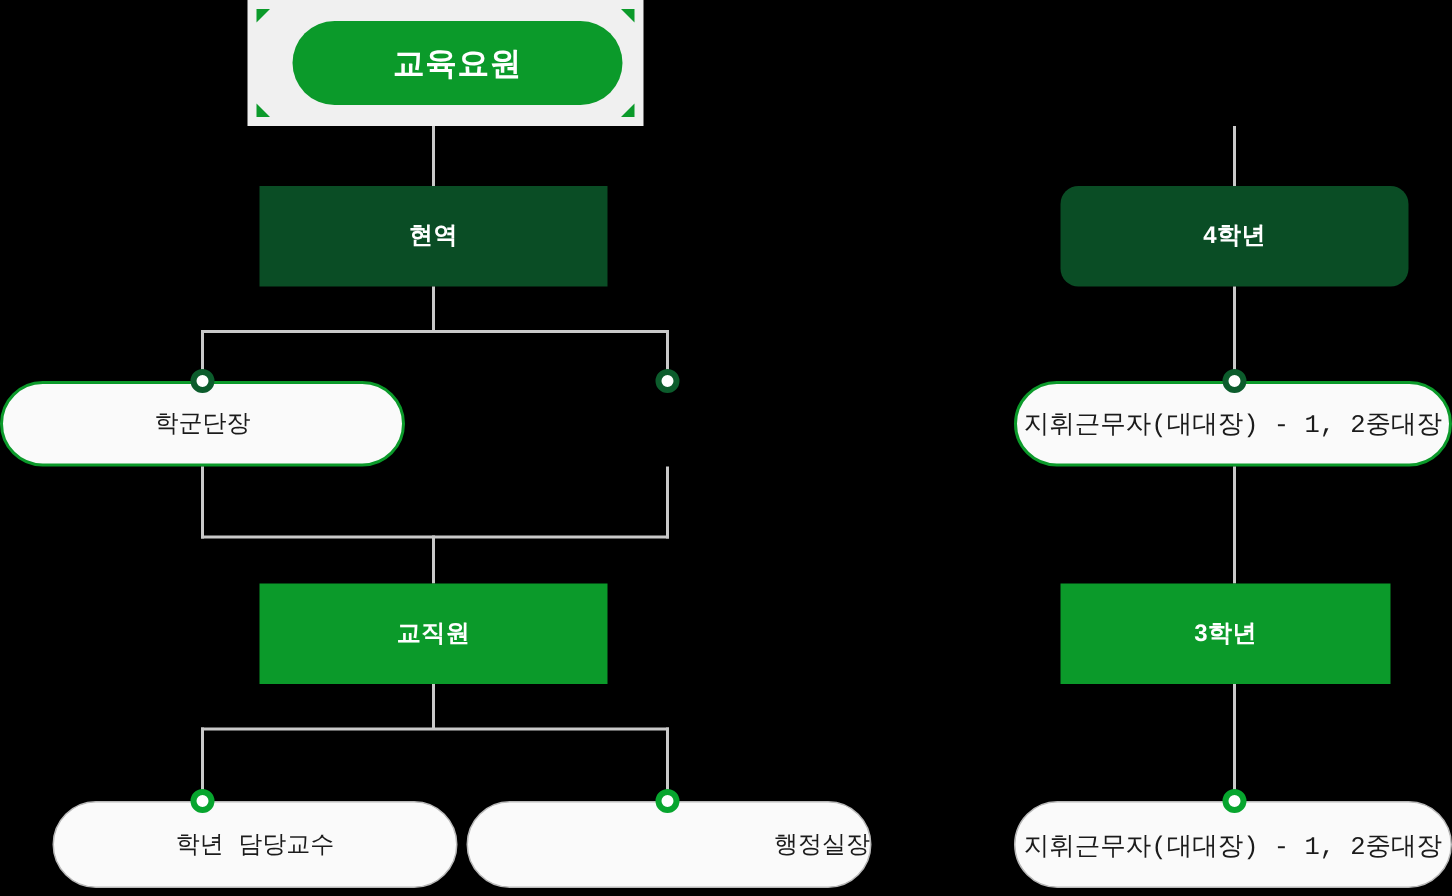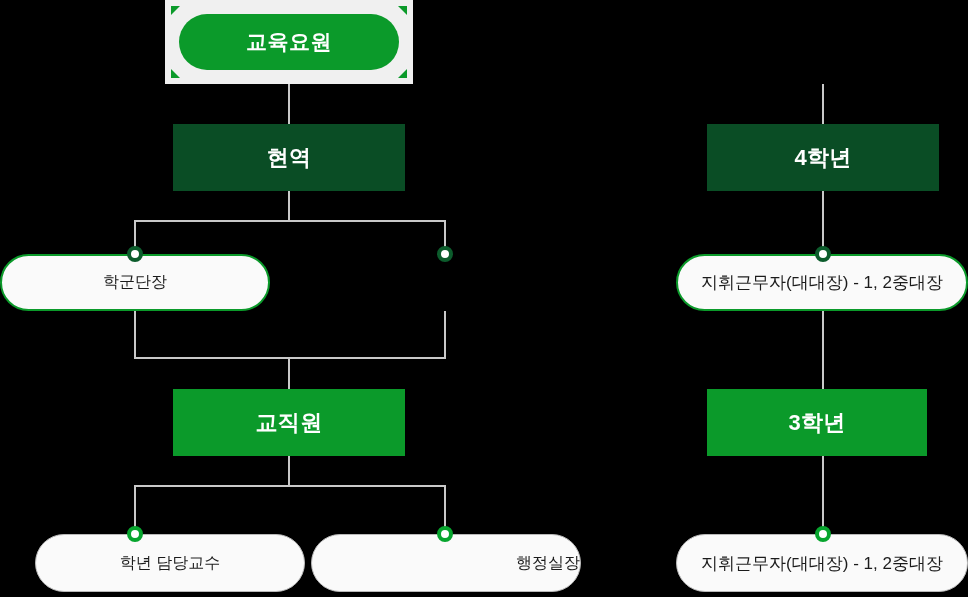--- a/index.html
+++ b/index.html
@@ -19,21 +19,21 @@
   .ring{
     position:absolute;width:16px;height:16px;border-radius:50%;
     box-sizing:border-box;background:#ffffff;
   }
   .ring.dark{border:4px solid #0c5c2c;}
   .ring.bright{border:4px solid #07a52e;}
 
   
   .panel{
     position:absolute;background:#f0f0f0;
-    display:flex;align-items:center;justify-content:center;
+    display:flex;align-items:center;justify-content:center;padding-left:16px;
   }
   .panel .corner{position:absolute;width:0;height:0;}
   .panel .c-tl{left:6px;top:6px;
     border-top:9px solid #0b9a2a;border-right:9px solid transparent;}
   .panel .c-tr{right:6px;top:6px;
     border-top:9px solid #0b9a2a;border-left:9px solid transparent;}
   .panel .c-bl{left:6px;bottom:6px;
     border-bottom:9px solid #0b9a2a;border-right:9px solid transparent;}
   .panel .c-br{right:6px;bottom:6px;
     border-bottom:9px solid #0b9a2a;border-left:9px solid transparent;}
@@ -42,31 +42,31 @@
     width:calc(100% - 28px);height:calc(100% - 28px);
     background:#0b9a2a;border-radius:40px;
     display:flex;align-items:center;justify-content:center;
     color:#fff;font-size:21px;font-weight:bold;letter-spacing:.5px;
   }
 
   
   .rect{
     position:absolute;
     display:flex;align-items:center;justify-content:center;
-    color:#fff;font-size:22px;font-weight:bold;letter-spacing:.3px;
+    color:#fff;font-size:16px;font-weight:bold;letter-spacing:.3px;
   }
   .rect.dark{background:#0a4d25;}
   .rect.bright{background:#0b9a2a;text-align:right;}
 
   
   .pill{
     position:absolute;box-sizing:border-box;background:#fafafa;
     border-radius:34px;
     display:flex;align-items:center;justify-content:center;
-    color:#1b1b1b;font-size:16px;
+    color:#1b1b1b;font-size:16px;font-family:Liberation Mono, monospace;
   }
   .pill.green{border:2px solid #0b9a2a;}
   .pill.gray{border:1.5px solid #b9b9b9;}
   .pill.wide{font-size:17px;}
 </style>
 </head>
 <body>
 
 <div class="canvas">
 
@@ -116,21 +116,21 @@
   <div class="ring bright" style="left:127px;top:526px;"></div>
 
   <div class="pill gray" style="left:311px;top:534px;width:270px;height:58px;justify-content:flex-end;">
     <span>행정실장</span>
   </div>
   <div class="ring bright" style="left:437px;top:526px;"></div>
 
 
   <div class="ln vln" style="left:822px;top:84px;height:40px;"></div>
 
-  <div class="rect dark" style="left:707px;top:124px;width:232px;height:67px;">
+  <div class="rect dark" style="left:707px;top:124px;width:232px;height:67px;border-radius:12px;">
     <span>4학년</span>
   </div>
 
   <div class="ln vln" style="left:822px;top:191px;height:64px;"></div>
 
   <div class="pill green wide" style="left:676px;top:254px;width:292px;height:57px;">
     <span>지휘근무자(대대장) - 1, 2중대장</span>
   </div>
   <div class="ring dark" style="left:815px;top:246px;"></div>
 

